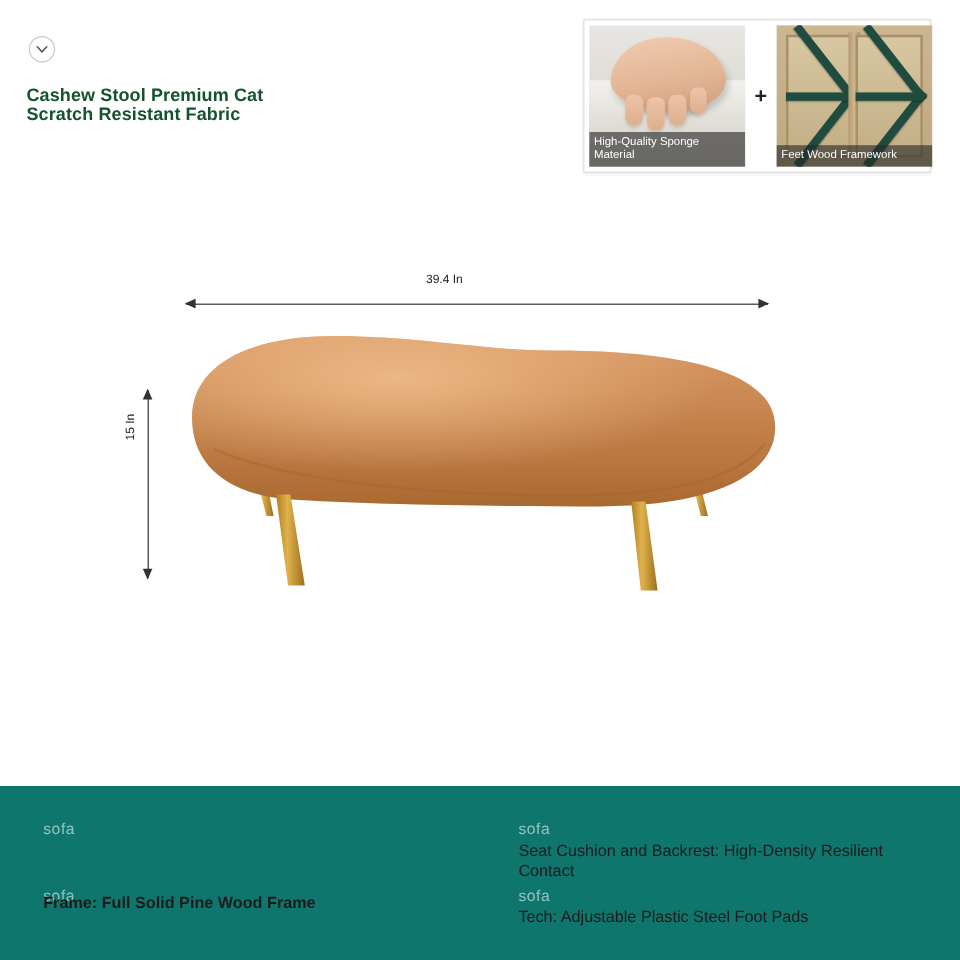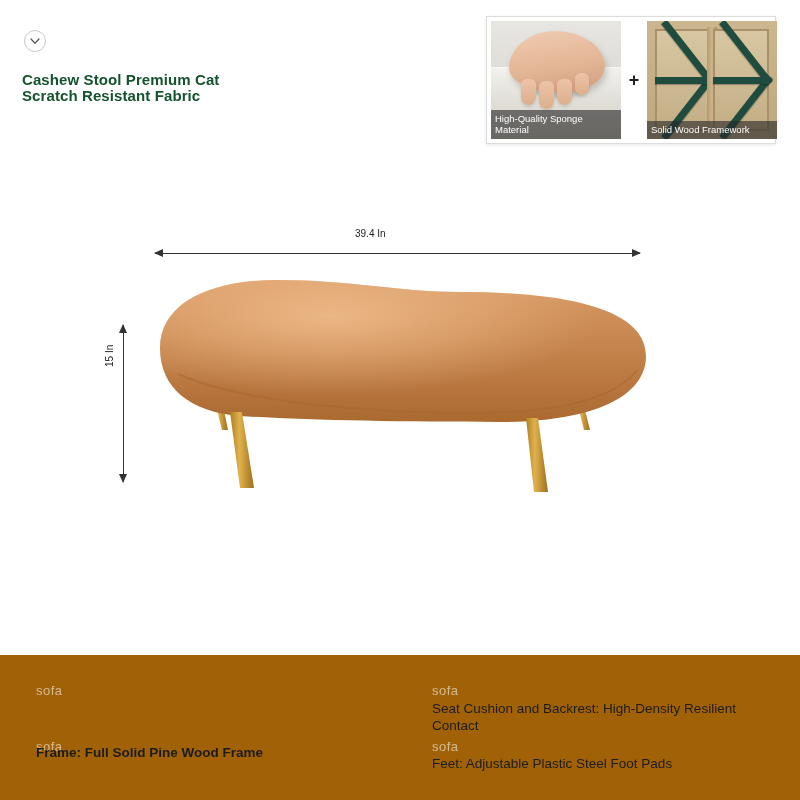--- a/index.html
+++ b/index.html
@@ -232,21 +232,21 @@
   }
   .bench svg { display: block; }
 
   
   .spec-band {
     position: absolute;
     left: 0;
     right: 0;
     bottom: 0;
     height: 145px;
-    background: #a16207;
+    background: #0f766e;
   }
   .spec-band .watermark {
     position: absolute;
     color: rgba(255,255,255,0.55);
     font-size: 13px;
     letter-spacing: 0.5px;
     white-space: nowrap;
   }
   .wm1 { left: 36px; top: 28px; }
   .wm2 { left: 432px; top: 28px; }
@@ -302,21 +302,21 @@
           <div class="strap" style="left:-8px;bottom:18px;width:78px;transform:rotate(-52deg);"></div>
           <div class="strap" style="left:-2px;top:50%;width:56px;margin-top:-3px;"></div>
         </div>
         <div class="centerbar"></div>
         <div class="panel right">
           <div class="strap" style="left:-8px;top:18px;width:78px;transform:rotate(52deg);"></div>
           <div class="strap" style="left:-8px;bottom:18px;width:78px;transform:rotate(-52deg);"></div>
           <div class="strap" style="left:-2px;top:50%;width:56px;margin-top:-3px;"></div>
         </div>
       </div>
-      <div class="cap">Solid Wood Framework</div>
+      <div class="cap">Feet Wood Framework</div>
     </div>
   </div>
 
   <div class="dim-top-label">39.4 In</div>
   <div class="arrow-h"></div>
   <div class="dim-left-label">15 In</div>
   <div class="arrow-v"></div>
 
   <div class="bench">
     <svg width="505" height="230" viewBox="0 0 505 230" aria-hidden="true">
@@ -368,16 +368,16 @@
   </div>
 
   <div class="spec-band">
     <div class="watermark wm1">sofa</div>
     <div class="watermark wm2">sofa</div>
     <div class="watermark wm3">sofa</div>
     <div class="watermark wm4">sofa</div>
 
     <div class="spec plain s2">Seat Cushion and Backrest: High-Density Resilient Contact</div>
     <div class="spec s3">Frame: Full Solid Pine Wood Frame</div>
-    <div class="spec plain s4">Feet: Adjustable Plastic Steel Foot Pads</div>
+    <div class="spec plain s4">Tech: Adjustable Plastic Steel Foot Pads</div>
   </div>
 
 </div>
 
 </body></html>

